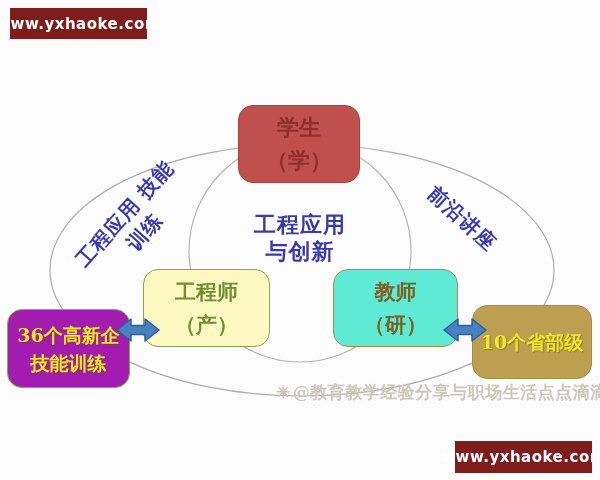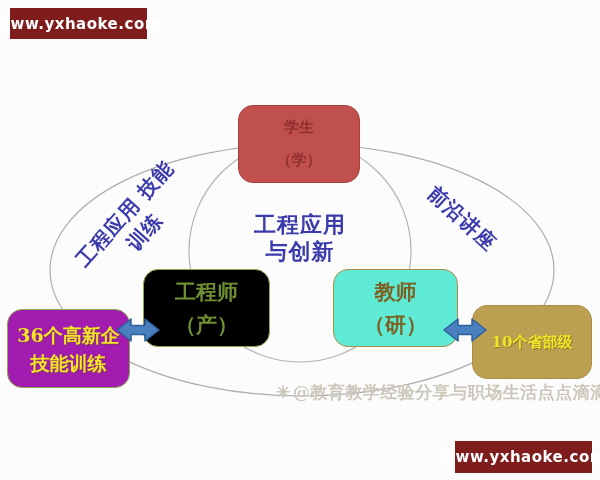--- a/index.html
+++ b/index.html
@@ -12,34 +12,34 @@
   
   .node {
     position:absolute; z-index:2; border-radius:15px;
     display:flex; flex-direction:column; align-items:center; justify-content:center;
     font-family:"DejaVu Serif","Liberation Serif",serif; font-weight:bold;
     text-align:center;
   }
   .node .ln { display:block; }
   .node-student  { left:238px; top:105px; width:122px; height:78px;
                    background:#c0504d; border:1px solid #ab413e; color:#8f2f2d;
-                   font-size:15px; line-height:33px; }
+                   font-size:22px; line-height:33px; }
   .node-engineer { left:143px; top:269px; width:127px; height:78px;
-                   background:#000000; border:1px solid #88a748; color:#6e9031;
+                   background:#fef9c3; border:1px solid #88a748; color:#6e9031;
                    font-size:21px; line-height:33px; }
   .node-teacher  { left:333px; top:269px; width:125px; height:78px;
                    background:#5eead4; border:1px solid #a98d43; color:#7d6123;
                    font-size:21px; line-height:33px; }
   .node-ext-left  { left:7px;  top:309px; width:123px; height:79px;
                     background:#a21caf; border:1px solid #8aa94b; color:#f3e629;
                     font-size:19px; line-height:28px;
                     text-shadow:1px 1px 1px rgba(90,70,0,.45); }
   .node-ext-right { left:472px; top:305px; width:120px; height:74px;
                     background:#bd9f51; border:1px solid #a98d43; color:#f3e629;
-                    font-size:15px; line-height:28px;
+                    font-size:19px; line-height:28px;
                     text-shadow:1px 1px 1px rgba(90,70,0,.45); }
 
   
   .center-label {
     position:absolute; z-index:1; left:225px; top:211px; width:150px;
     text-align:center; color:#3a3aad; font-weight:bold; font-size:22px; line-height:27px;
     font-family:"DejaVu Serif","Liberation Serif",serif; letter-spacing:1px;
   }
 
   

